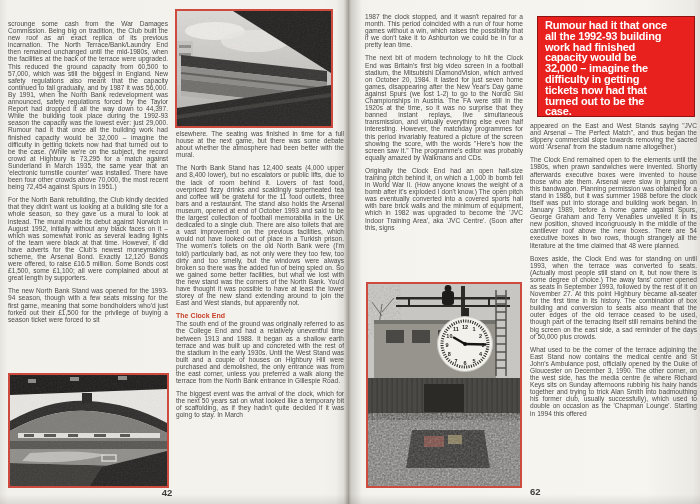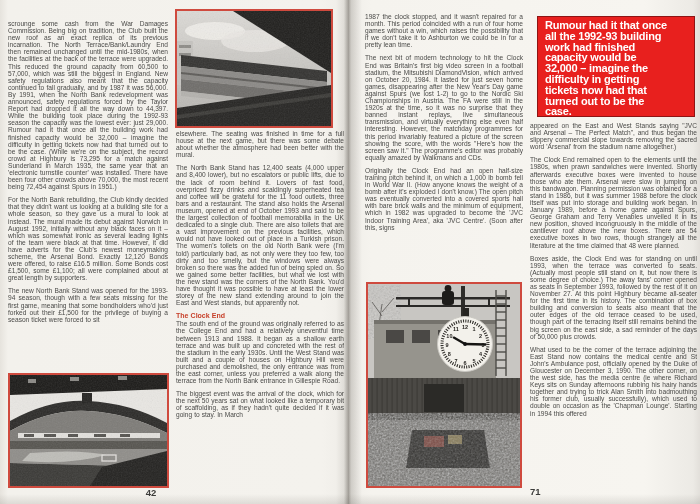--- a/index.html
+++ b/index.html
@@ -31,21 +31,21 @@
     margin:1px 0 1px 0;font-size:7px;font-weight:bold;
     color:var(--heading-red,#c73f28);
   }
   .col-l1{left:8px;top:20px;width:160px;height:350px;}
   .col-l2{left:176px;top:130px;width:168px;height:372px;}
   .col-r1{left:365px;top:13px;width:158px;height:265px;}
   .col-r2{left:530px;top:122px;width:167px;height:360px;}
   .pagenum{
     position:absolute;font-size:9.5px;font-weight:bold;color:#3c3c3a;
   }
-  .pagenum-42{left:136px;top:487px;width:30px;text-align:center;}
+  .pagenum-42{left:152px;top:487px;width:30px;text-align:center;}
   .pagenum-43{left:530px;top:486px;}
   .photo{
     position:absolute;margin:0;padding:0;box-sizing:border-box;
     border:2px solid var(--photo-border,#cf4a3e);background:#9a9896;
   }
   .photo svg{display:block;width:100%;height:100%;}
   .photo-a{left:175px;top:9px;width:158px;height:119px;}
   .photo-b{left:8px;top:373px;width:161px;height:115px;}
   .photo-c{left:366px;top:282px;width:156px;height:206px;}
   .callout{
@@ -245,15 +245,15 @@
 
         <rect x="0" y="136" width="152" height="66" fill="#6e6c68"></rect>
         <rect x="0" y="136" width="152" height="66" filter="url(#grainC)" opacity="0.7"></rect>
         <polygon points="44,146 116,146 122,184 38,184" fill="#2f2e2b" opacity="0.9"></polygon>
         <rect x="56" y="152" width="20" height="11" fill="#8f524a" opacity="0.8"></rect>
         <rect x="80" y="151" width="14" height="9" fill="#9d9066" opacity="0.8"></rect>
         <rect x="0" y="136" width="152" height="66" filter="url(#grainC)" opacity="0.35"></rect>
       </svg>
     </figure>
 
-    <div class="pagenum pagenum-43">71</div>
+    <div class="pagenum pagenum-43">62</div>
   </div>
 </div>
 
 </body></html>

